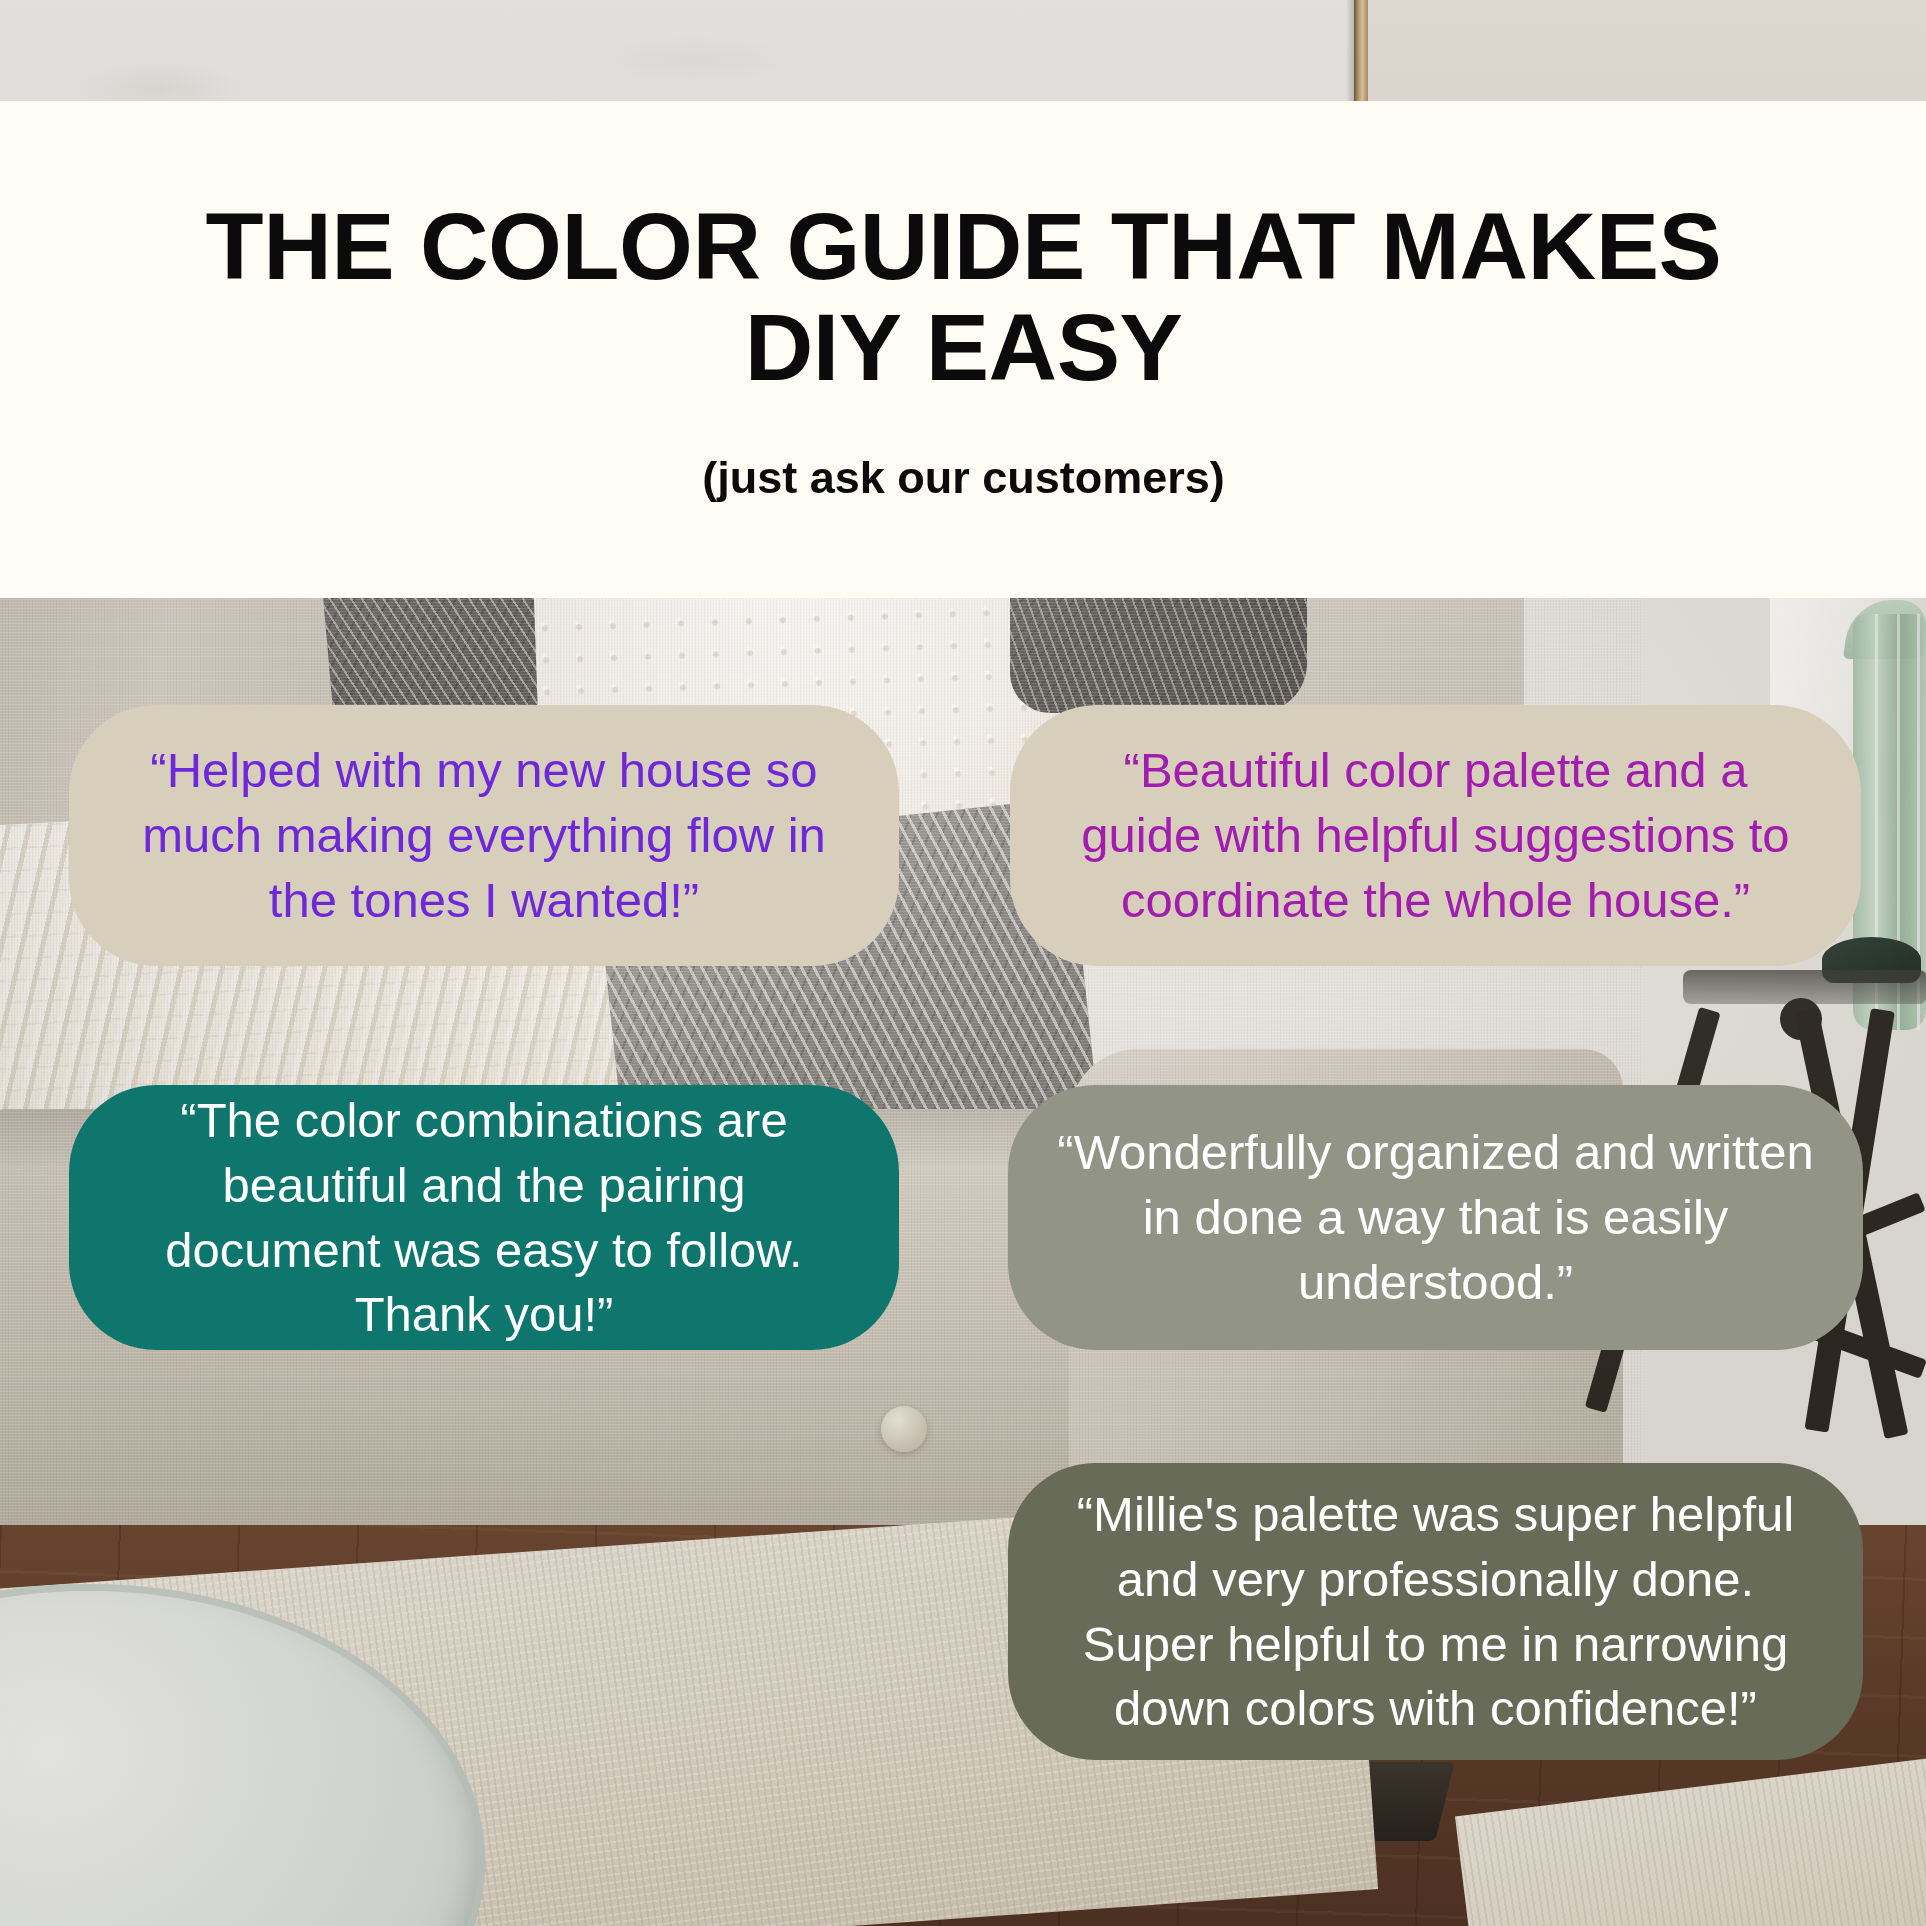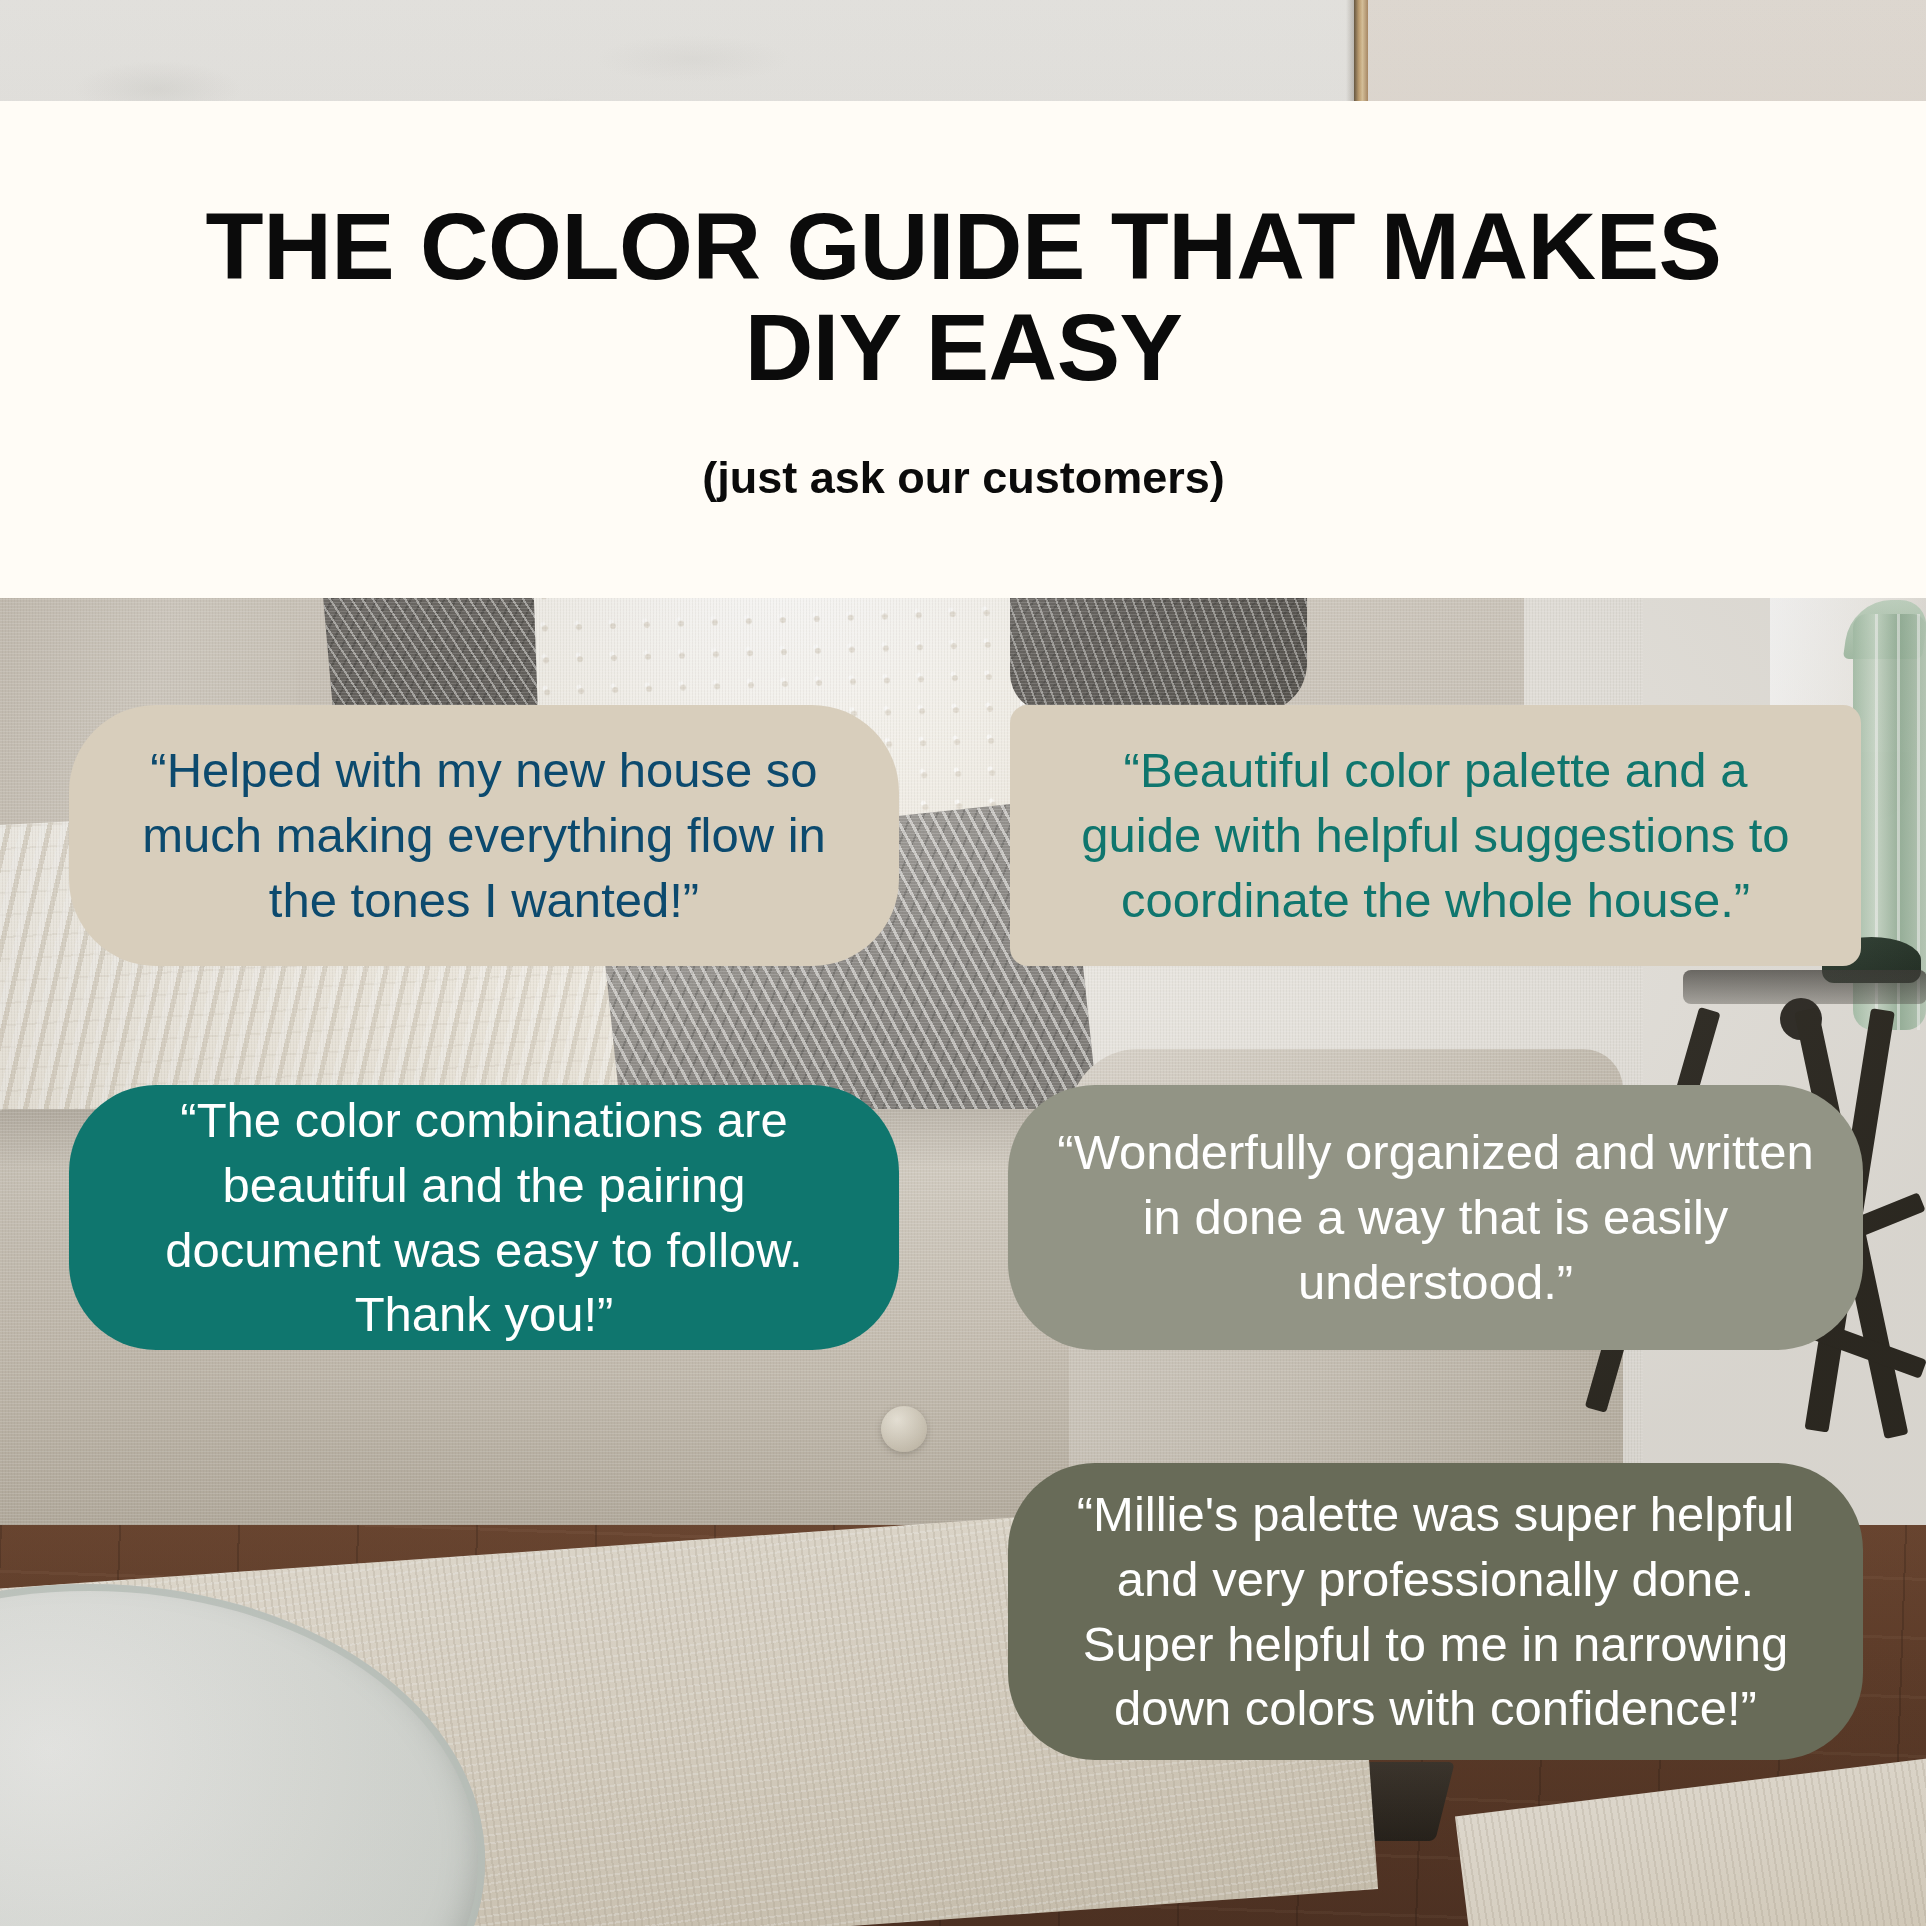--- a/index.html
+++ b/index.html
@@ -274,24 +274,24 @@
 
     <div class="grade"></div>
   </div>
 
   <div class="header-band" style="background: rgb(255, 252, 246); color: rgb(11, 11, 11);">
     <h1 class="headline">THE COLOR GUIDE THAT MAKES DIY EASY</h1>
     <p class="subhead">(just ask our customers)</p>
   </div>
 
   <div class="cards">
-    <div class="card beige" id="card1" style="background: rgb(216, 206, 188); color: #0c4a6e;">
+    <div class="card beige" id="card1" style="background: rgb(216, 206, 188); color: #6d28d9;">
       <p class="q">“Helped with my new house so much making everything flow in the tones I wanted!”</p>
     </div>
-    <div class="card beige" id="card2" style="background: rgb(216, 206, 188); color: #0f766e; border-radius: 18px;">
+    <div class="card beige" id="card2" style="background: rgb(216, 206, 188); color: #a21caf;">
       <p class="q">“Beautiful color palette and a guide with helpful suggestions to coordinate the whole house.”</p>
     </div>
     <div class="card sage" id="card3" style="background: #0f766e; color: rgb(255, 255, 255);">
       <p class="q">“The color combinations are beautiful and the pairing document was easy to follow. Thank you!”</p>
     </div>
     <div class="card sage" id="card4" style="background: rgb(146, 148, 133); color: rgb(255, 255, 255);">
       <p class="q">“Wonderfully organized and written in done a way that is easily understood.”</p>
     </div>
     <div class="card olive" id="card6" style="background: rgb(104, 107, 88); color: rgb(255, 255, 255);">
       <p class="q">“Millie's palette was super helpful and very professionally done. Super helpful to me in narrowing down colors with confidence!”</p>

